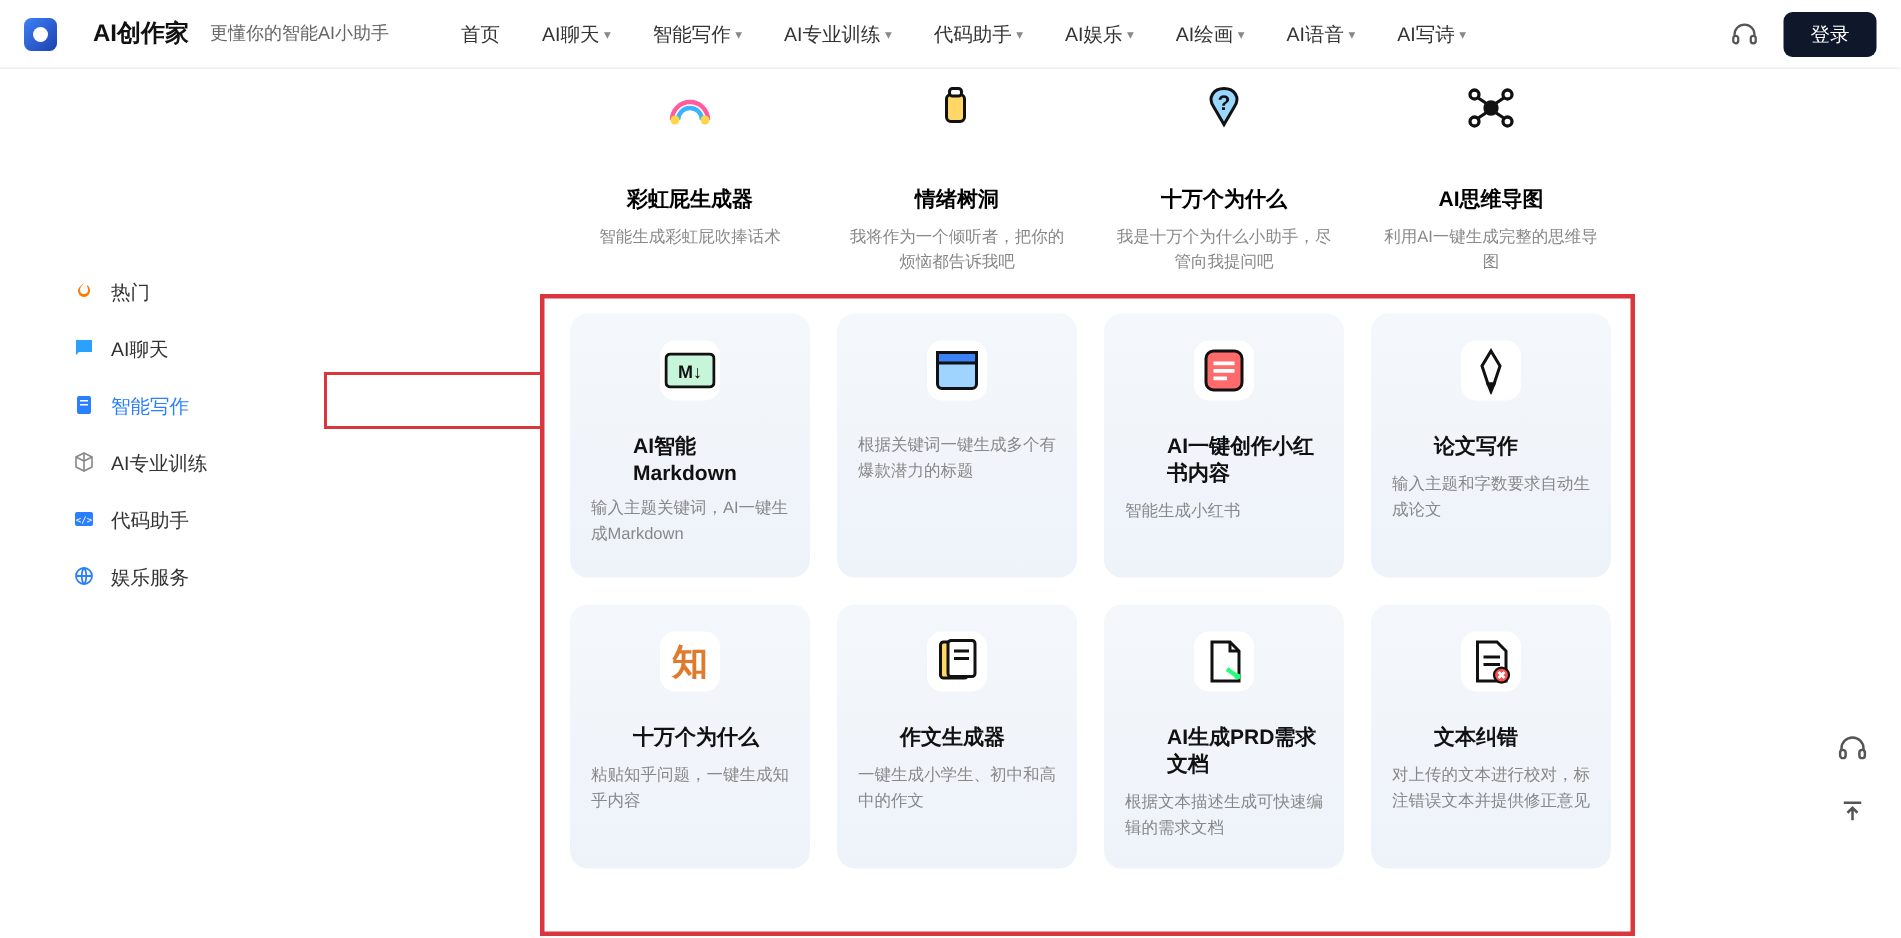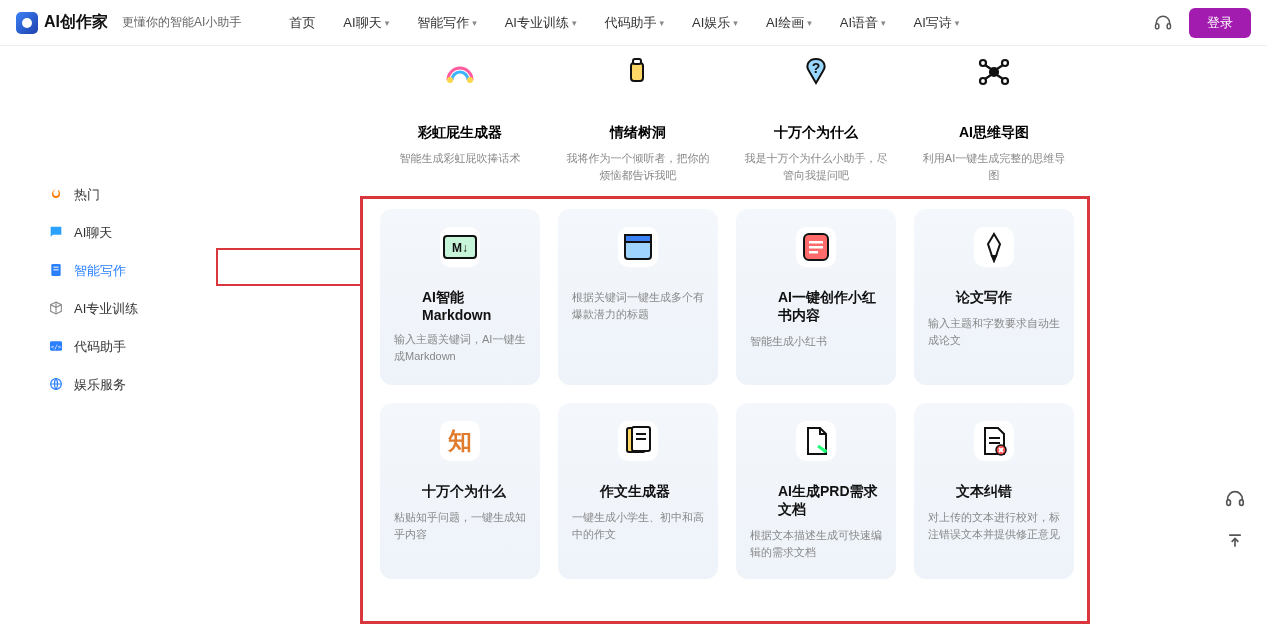--- a/index.html
+++ b/index.html
@@ -1,29 +1,29 @@
 <!DOCTYPE html>
 <html><head>
 <meta charset="utf-8">
 <style>
 * { margin: 0; padding: 0; box-sizing: border-box; }
 body { font-family: -apple-system, "PingFang SC", "Microsoft YaHei", sans-serif; background: #fff; width: 1267px; height: 625px; overflow: hidden; position: relative; }
 
 .header { height: 46px; border-bottom: 1px solid #eee; display: flex; align-items: center; padding: 0 16px; gap: 8px; }
-.logo { display: flex; align-items: flex-start; gap: 6px; }
+.logo { display: flex; align-items: flex-start; gap: 24px; }
 .logo-icon { width: 22px; height: 22px; background: linear-gradient(135deg,#3b82f6,#1e40af); border-radius: 5px; position: relative; }
 .logo-icon::after { content:''; position:absolute; width:10px; height:10px; background:#fff; border-radius:50%; top:6px; left:6px; }
 .brand { font-weight: 700; font-size: 16px; color: #111; }
 .subtitle { font-size: 12px; color: #666; margin-left: 6px; }
 .nav { display: flex; gap: 28px; margin-left: 40px; flex: 1; }
 .nav-item { font-size: 13px; color: #333; display: flex; align-items: center; gap: 3px; cursor: pointer; }
 .chev { font-size: 9px; color: #888; }
 .hdr-right { display: flex; align-items: center; gap: 16px; }
 .headset { width: 20px; height: 20px; color: #555; }
-.login-btn { background: #a21caf; color: #fff; border: none; border-radius: 6px; padding: 6px 18px; font-size: 13px; cursor: pointer; }
+.login-btn { background: #0f172a; color: #fff; border: none; border-radius: 6px; padding: 6px 18px; font-size: 13px; cursor: pointer; }
 
 .body { display: flex; height: calc(100% - 46px); }
 .sidebar { width: 220px; padding-top: 130px; padding-left: 0; position: relative; }
 .side-item { display: flex; align-items: flex-start; gap: 10px; padding: 10px 0 10px 48px; font-size: 13px; color: #333; cursor: pointer; position: relative; }
 .side-item.active { color: #2a7fff; }
 .side-ico { width: 16px; height: 16px; display: inline-flex; align-items: center; justify-content: center; }
 .side-highlight { position: absolute; left: 216px; top: 248px; width: 146px; height: 38px; border: 2px solid #d9363e; pointer-events: none; }
 
 .main { flex: 1; padding: 0 30px 20px 10px; overflow: hidden; position: relative; }
 .grid { display: grid; grid-template-columns: repeat(4, 160px); gap: 18px 18px; justify-content: start; }

